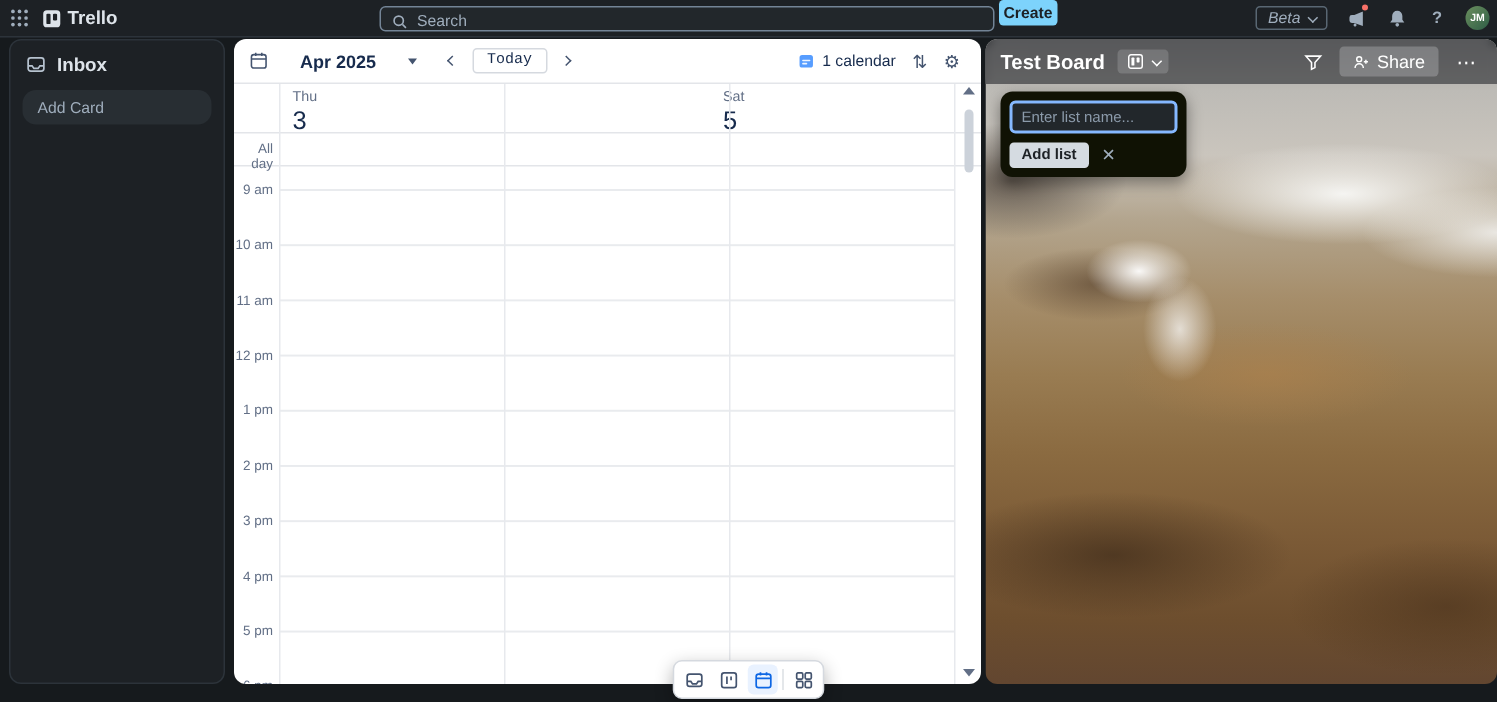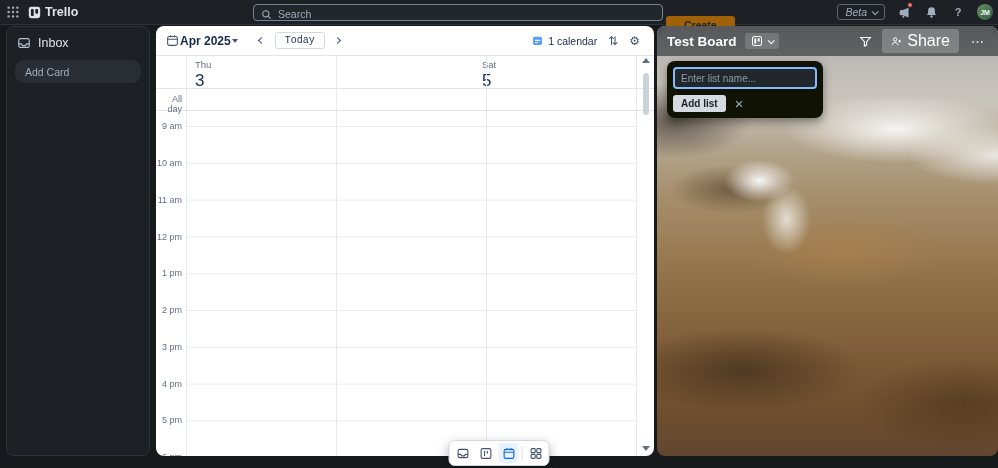--- a/index.html
+++ b/index.html
@@ -13,44 +13,44 @@
   }
 
   
   .topbar{position:absolute;left:0;top:0;width:998px;height:25px;background:#1d2125;border-bottom:1px solid #2c333a;}
   .tb-left{position:absolute;left:5px;top:0;height:100%;display:flex;align-items:center;gap:7px;}
   .tb-logo{display:flex;align-items:center;gap:4px;cursor:pointer;}
   .tb-logo-text{font-size:12.5px;font-weight:bold;color:#dee4ea;}
   .tb-search{position:absolute;left:253px;top:4px;width:410px;height:17px;background:#22272b;border:1px solid #738496;border-radius:4px;display:flex;align-items:flex-end;gap:6px;padding:0 7px;}
   .tb-search input{flex:1;background:transparent;border:none;outline:none;font-family:inherit;font-size:10.5px;color:#b6c2cf;}
   .tb-search input::placeholder{color:#9fadbc;}
-  .tb-create{position:absolute;left:666px;top:16px;height:17px;background:#a16207;color:#1d2125;border:none;border-radius:3px;font-family:inherit;font-size:10.5px;font-weight:bold;padding:0 18px;display:flex;align-items:center;cursor:pointer;}
+  .tb-create{position:absolute;left:666px;top:0;height:17px;background:#7dd3fc;color:#1d2125;border:none;border-radius:3px;font-family:inherit;font-size:10.5px;font-weight:bold;padding:0 3px;display:flex;align-items:center;cursor:pointer;}
   .tb-right{position:absolute;right:5px;top:0;height:100%;display:flex;align-items:center;gap:11px;}
   .beta-pill{display:flex;align-items:center;gap:5px;border:1px solid #596773;border-radius:3px;padding:1px 7px;font-size:10.5px;color:#9fadbc;cursor:pointer;height:16px;font-style:italic;}
   .tb-icon{position:relative;width:16px;height:16px;display:flex;align-items:center;justify-content:center;cursor:pointer;}
   .badge-dot{position:absolute;right:-1px;top:-2px;width:6px;height:6px;border-radius:50%;background:#f87168;border:1px solid #1d2125;}
   .help-glyph{font-size:11px;color:#9fadbc;font-weight:bold;}
   .avatar{width:16px;height:16px;border-radius:50%;background:linear-gradient(135deg,#6b8f5e,#2e5d46);color:#fff;font-size:7px;font-weight:bold;display:flex;align-items:center;justify-content:center;cursor:pointer;}
 
   
   .chev{display:inline-block;width:5px;height:5px;border-right:1.4px solid currentColor;border-bottom:1.4px solid currentColor;}
   .chev.down{transform:rotate(45deg) translateY(-1px);}
   .chev.left{transform:rotate(135deg);}
   .chev.right{transform:rotate(-45deg);}
 
   
   .inbox-panel{position:absolute;left:6px;top:26px;width:144px;height:430px;background:#1d2125;border:1px solid #2c333a;border-radius:8px;}
   .inbox-header{display:flex;align-items:center;gap:7px;padding:9px 10px 8px 10px;}
-  .inbox-title{font-size:12.5px;font-weight:normal;color:#dee4ea;}
+  .inbox-title{font-size:12.5px;font-weight:bold;color:#dee4ea;}
   .add-card{margin:2px 8px;height:23px;background:#282e33;border-radius:9px;display:flex;align-items:center;padding:0 10px;font-size:10.5px;color:#9fadbc;cursor:pointer;}
 
   
   .cal-panel{position:absolute;left:156px;top:26px;width:498px;height:430px;background:#ffffff;border-radius:8px;overflow:hidden;}
   .cal-header{position:absolute;left:0;top:0;right:0;height:30px;display:flex;align-items:center;padding:0 14px 0 10px;border-bottom:1px solid #e3e5e9;}
-  .month-picker{display:flex;align-items:center;gap:1px;color:#44546f;cursor:pointer;}
+  .month-picker{display:flex;align-items:center;gap:21px;color:#44546f;cursor:pointer;}
   .month-label{font-size:12px;font-weight:bold;color:#172b4d;}
   .tri-down-sm{width:0;height:0;border-left:3.5px solid transparent;border-right:3.5px solid transparent;border-top:4.5px solid #44546f;}
   .cal-nav{display:flex;align-items:center;gap:5px;margin-left:16px;}
   .nav-btn{width:16px;height:16px;display:flex;align-items:center;justify-content:center;color:#44546f;background:none;border:none;cursor:pointer;}
   .today-btn{border:1px solid #d5d9df;background:#fff;border-radius:3px;font-family:Liberation Mono, monospace;font-size:10px;color:#172b4d;padding:2px 9px;cursor:pointer;}
   .cal-right{margin-left:auto;display:flex;align-items:center;gap:11px;}
   .calendars-chip{display:flex;align-items:center;gap:5px;cursor:pointer;}
   .calendars-label{font-size:10.5px;color:#172b4d;}
   .glyph-btn{background:none;border:none;font-size:12px;color:#44546f;cursor:pointer;line-height:1;font-family:inherit;}
 
@@ -83,24 +83,24 @@
       radial-gradient(ellipse 170px 60px at 25% 80%, rgba(58,40,24,.65), transparent 70%),
       radial-gradient(ellipse 150px 65px at 90% 88%, rgba(74,50,28,.6), transparent 70%),
       linear-gradient(180deg,#a3a3a1 0%,#bdbbb6 8%,#cac5bd 18%,#b3a58e 28%,#a68e6b 40%,#997c52 52%,#8b6b41 64%,#7b5a36 78%,#6d4e2e 90%,#624630 100%);
   }
   .board-header{position:absolute;left:0;top:0;right:0;height:30px;background:rgba(25,28,32,0.55);backdrop-filter:blur(3px);display:flex;align-items:center;padding:0 10px;gap:8px;}
   .board-title{font-size:13.5px;font-weight:bold;color:#ffffff;cursor:pointer;white-space:nowrap;}
   .views-pill{display:flex;align-items:center;gap:5px;background:rgba(255,255,255,0.16);border-radius:3px;padding:2px 6px;cursor:pointer;color:#fff;}
   .bh-spacer{flex:1;}
   .bh-iconbtn{width:18px;height:18px;display:flex;align-items:center;justify-content:center;background:none;border:none;cursor:pointer;color:#fff;}
   .share-btn{display:flex;align-items:center;gap:5px;background:rgba(255,255,255,0.22);border:none;border-radius:3px;padding:3px 9px;cursor:pointer;}
-  .share-label{font-size:16px;color:#ffffff;font-family:inherit;}
+  .share-label{font-size:12px;color:#ffffff;font-family:inherit;}
   .more-btn{background:none;border:none;color:#fff;font-size:13px;cursor:pointer;line-height:1;padding:2px 4px;font-family:inherit;}
 
-  .list-composer{position:absolute;left:10px;top:35px;width:156px;background:#101204;border-radius:8px;padding:6px;box-shadow:0 4px 10px rgba(0,0,0,0.4);}
+  .list-composer{position:absolute;left:10px;top:35px;width:124px;background:#101204;border-radius:8px;padding:6px;box-shadow:0 4px 10px rgba(0,0,0,0.4);}
   .list-composer input{width:100%;height:22px;background:#22272b;border:2px solid #85b8ff;border-radius:4px;outline:none;font-family:inherit;font-size:10px;color:#b6c2cf;padding:0 6px;}
   .list-composer input::placeholder{color:#8c9bab;}
   .composer-actions{display:flex;align-items:center;gap:7px;margin-top:6px;}
   .add-list-btn{background:#d5dbe1;color:#1d2125;border:none;border-radius:3px;font-family:inherit;font-size:10px;font-weight:bold;padding:3px 8px;cursor:pointer;}
   .composer-close{background:none;border:none;color:#9fadbc;font-size:15px;line-height:1;cursor:pointer;font-family:inherit;padding:0 2px;}
 
   
   .view-switcher{position:absolute;left:50%;top:440px;transform:translateX(-50%);background:#ffffff;border:1px solid #d5d9df;border-radius:6px;box-shadow:0 4px 12px rgba(0,0,0,0.3);display:flex;align-items:center;gap:3px;padding:2px 3px;}
   .vs-btn{width:20px;height:20px;border:none;background:none;border-radius:4px;display:flex;align-items:center;justify-content:center;cursor:pointer;}
   .vs-btn.active{background:#e9f2ff;}

